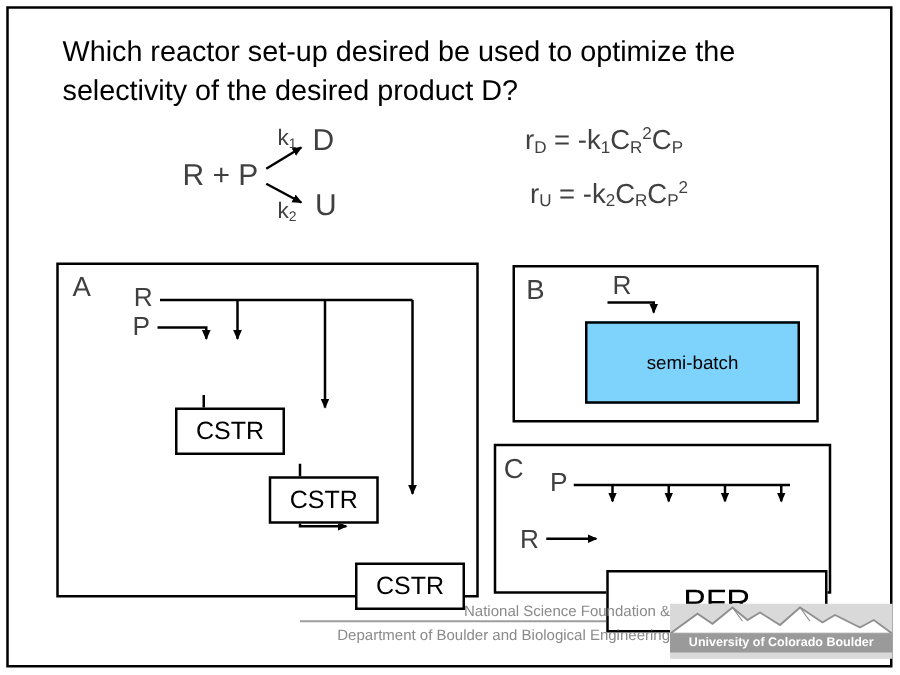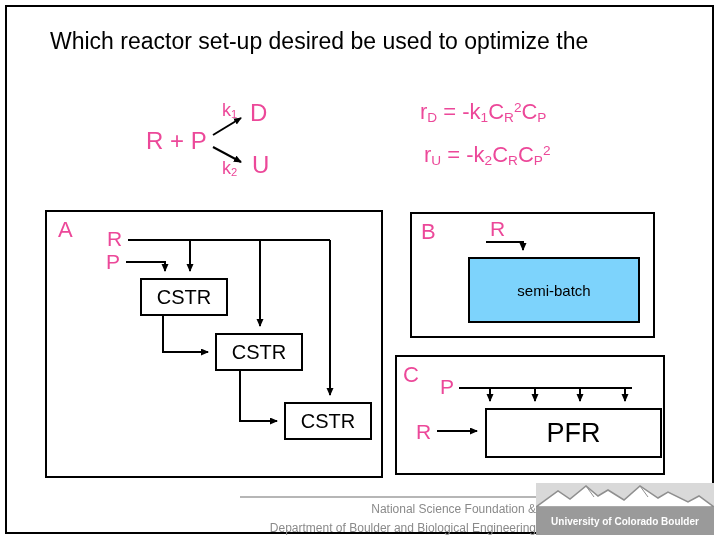--- a/index.html
+++ b/index.html
@@ -1,38 +1,38 @@
 <!DOCTYPE html>
 <html><head>
 <meta charset="utf-8">
 <style>
   * { margin:0; padding:0; box-sizing:border-box; }
   html,body { width:720px; height:540px; background:#ffffff; }
   body { font-family:"Liberation Sans", sans-serif; color:#000; }
   .slide { position:relative; width:720px; height:540px; background:#fff; overflow:hidden; }
   .overlay { position:absolute; left:0; top:0; width:720px; height:540px; pointer-events:none; }
   .slide-border { position:absolute; left:5px; top:5px; width:709px; height:529px; border:2px solid #000; }
-  .txt { position:absolute; white-space:nowrap; color:#ec4899; }
+  .txt { position:absolute; white-space:nowrap; color:#404040; }
   .title { position:absolute; left:50px; top:26px; font-size:23px; line-height:31px; color:#000; white-space:nowrap; }
   .reactants { left:146px; top:127px; font-size:24px; }
   .k-label { font-size:18px; }
   .product { font-size:24px; }
   .equation { font-size:22px; }
   sub { font-size:0.62em; vertical-align:-0.22em; line-height:0; }
   sup { font-size:0.62em; vertical-align:0.55em; line-height:0; }
   .frame { position:absolute; border:2px solid #000; background:transparent; }
-  .reactor { position:absolute; border:2px solid #000; background:#fff; display:flex; align-items:center; justify-content:center; font-size:20px; }
+  .reactor { position:absolute; border:2px solid #000; background:#fff; display:flex; align-items:center; justify-content:center; font-size:20px;margin-top:48px; }
   .setup-label { font-size:22px; }
   .io-label { font-size:21px; }
   .vessel { position:absolute; border:2px solid #000; background:#7dd3fc; display:flex; flex-direction:column; align-items:center; justify-content:center; font-size:15px; line-height:25px; }
   .pfr { font-size:27px; }
-  .footer-txt { position:absolute; left:236px; width:300px; text-align:right; font-size:12px; color:#8a8a8a; white-space:nowrap;margin-top:20px; }
+  .footer-txt { position:absolute; left:236px; width:300px; text-align:right; font-size:12px; color:#8a8a8a; white-space:nowrap; }
   .cu-block { position:absolute; left:536px; top:483px; width:178px; height:44px; background:#d9d9d9; }
   .mountains { display:block; width:178px; height:24px; }
-  .cu-banner { width:178px; height:28px; background:#9a9a9a; color:#fff; font-size:10px; font-weight:bold; display:flex; align-items:center; justify-content:center; white-space:nowrap; }
+  .cu-banner { width:178px; height:15px; background:#9a9a9a; color:#fff; font-size:10px; font-weight:bold; display:flex; align-items:center; justify-content:center; white-space:nowrap; }
 </style>
 </head>
 <body>
 
 <div class="slide">
 
   <svg class="overlay" width="720" height="540" viewBox="0 0 720 540">
     <defs>
       <marker id="arrow" markerUnits="userSpaceOnUse" markerWidth="9" markerHeight="9" refX="7" refY="3.5" orient="auto">
         <path d="M0,0 L8,3.5 L0,7 Z" fill="#000"></path>
@@ -59,20 +59,21 @@
       <path d="M625,388 L625,401" marker-end="url(#arrow)"></path>
       <path d="M437,431 L477,431" marker-end="url(#arrow)"></path>
     </g>
     <path d="M240,497 L536,497" stroke="#9e9e9e" stroke-width="1.5" fill="none"></path>
   </svg>
 
   <div class="slide-border"></div>
 
   <div class="title">
     <div>Which reactor set-up desired be used to optimize the</div>
+    <div>selectivity of the desired product D?</div>
   </div>
 
   <div class="txt reactants">R + P</div>
   <div class="txt k-label" style="left:222px; top:100px;"><span>k</span><sub>1</sub></div>
   <div class="txt product" style="left:250px; top:99px;">D</div>
   <div class="txt k-label" style="left:222px; top:158px;"><span>k</span><sub>2</sub></div>
   <div class="txt product" style="left:252px; top:151px;">U</div>
 
   <div class="txt equation" style="left:420px; top:99px;"><span>r</span><sub>D</sub><span> = -k</span><sub>1</sub><span>C</span><sub>R</sub><sup>2</sup><span>C</span><sub>P</sub></div>
   <div class="txt equation" style="left:424px; top:142px;"><span>r</span><sub>U</sub><span> = -k</span><sub>2</sub><span>C</span><sub>R</sub><span>C</span><sub>P</sub><sup>2</sup></div>

